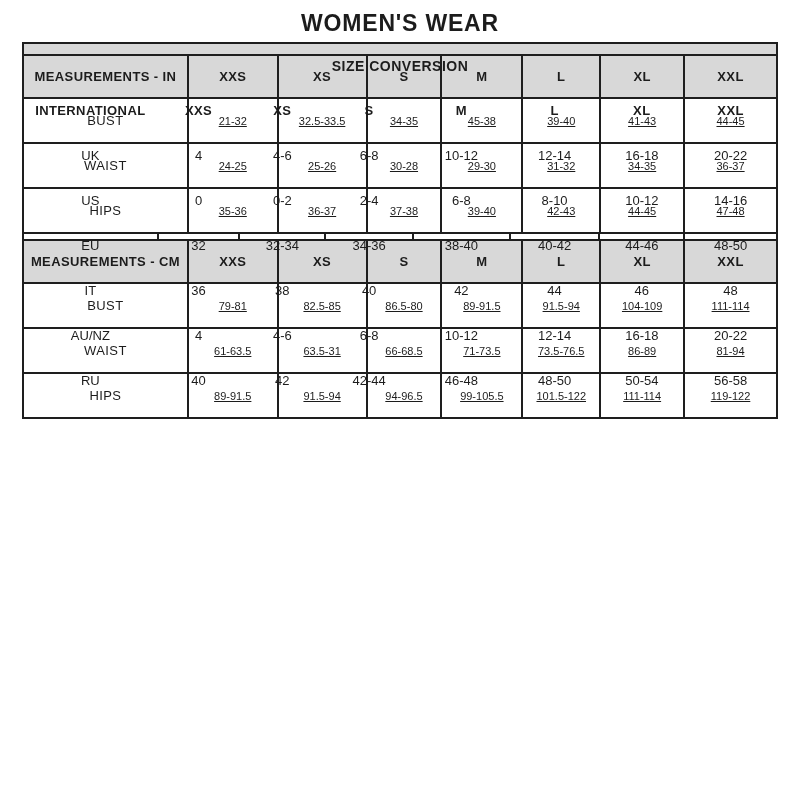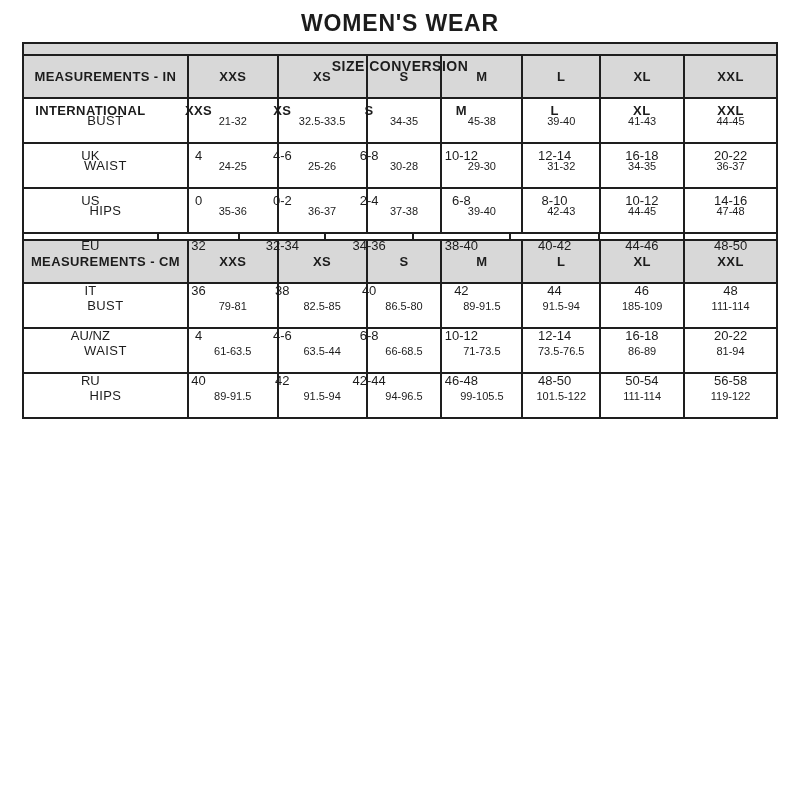--- a/index.html
+++ b/index.html
@@ -76,20 +76,21 @@
     font-size: 13px;
     font-weight: 500;
     letter-spacing: 0.4px;
     background: #ffffff;
   }
   .tm td {
     height: 43px;
     font-size: 11px;
     font-weight: 500;
     background: #ffffff;
+    text-decoration: underline;
   }
   
   .t1 col.c0 { width: 17.86%; }
   .t1 col.c1 { width: 10.85%; }
   .t1 col.c2 { width: 11.38%; }
   .t1 col.c3 { width: 11.64%; }
   .t1 col.c4 { width: 12.83%; }
   .t1 col.c5 { width: 11.90%; }
   .t1 col.c6 { width: 11.24%; }
   .t1 col.c7 { width: 12.30%; }
@@ -287,27 +288,27 @@
         </tr>
       </thead>
       <tbody>
         <tr>
           <th>BUST</th>
           <td>79-81</td>
           <td>82.5-85</td>
           <td>86.5-80</td>
           <td>89-91.5</td>
           <td>91.5-94</td>
-          <td>185-109</td>
+          <td>104-109</td>
           <td>111-114</td>
         </tr>
         <tr>
           <th>WAIST</th>
           <td>61-63.5</td>
-          <td>63.5-44</td>
+          <td>63.5-31</td>
           <td>66-68.5</td>
           <td>71-73.5</td>
           <td>73.5-76.5</td>
           <td>86-89</td>
           <td>81-94</td>
         </tr>
         <tr>
           <th>HIPS</th>
           <td>89-91.5</td>
           <td>91.5-94</td>

